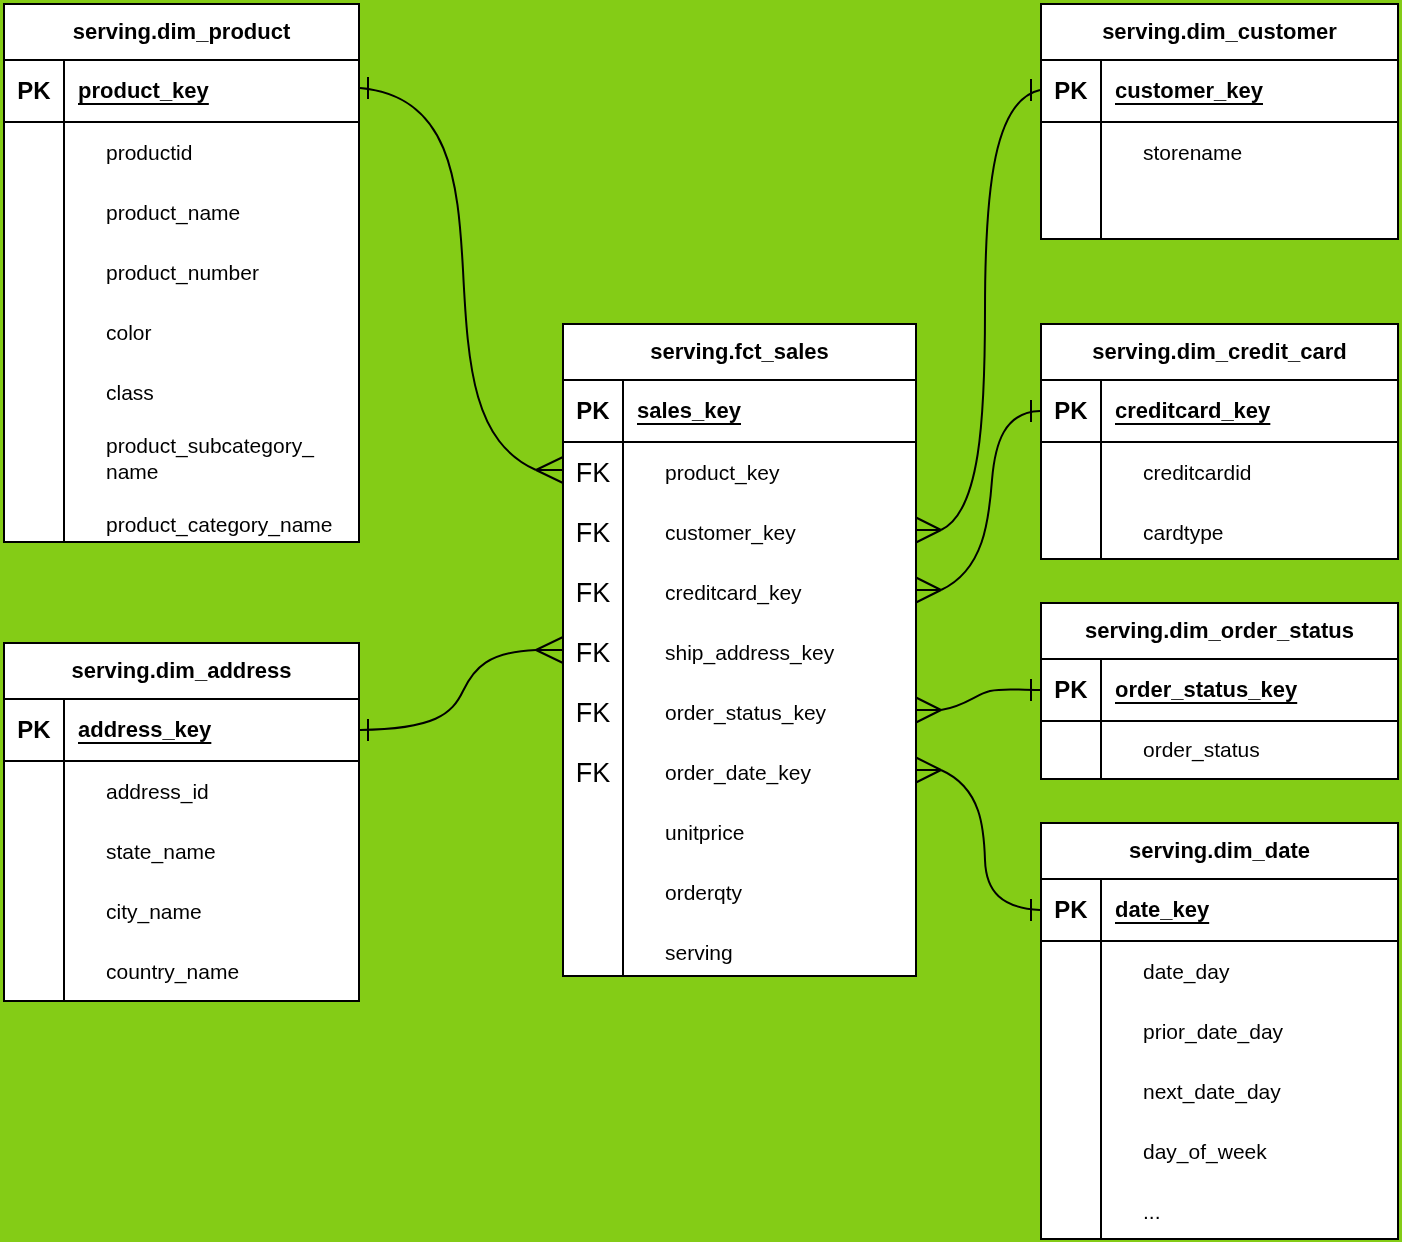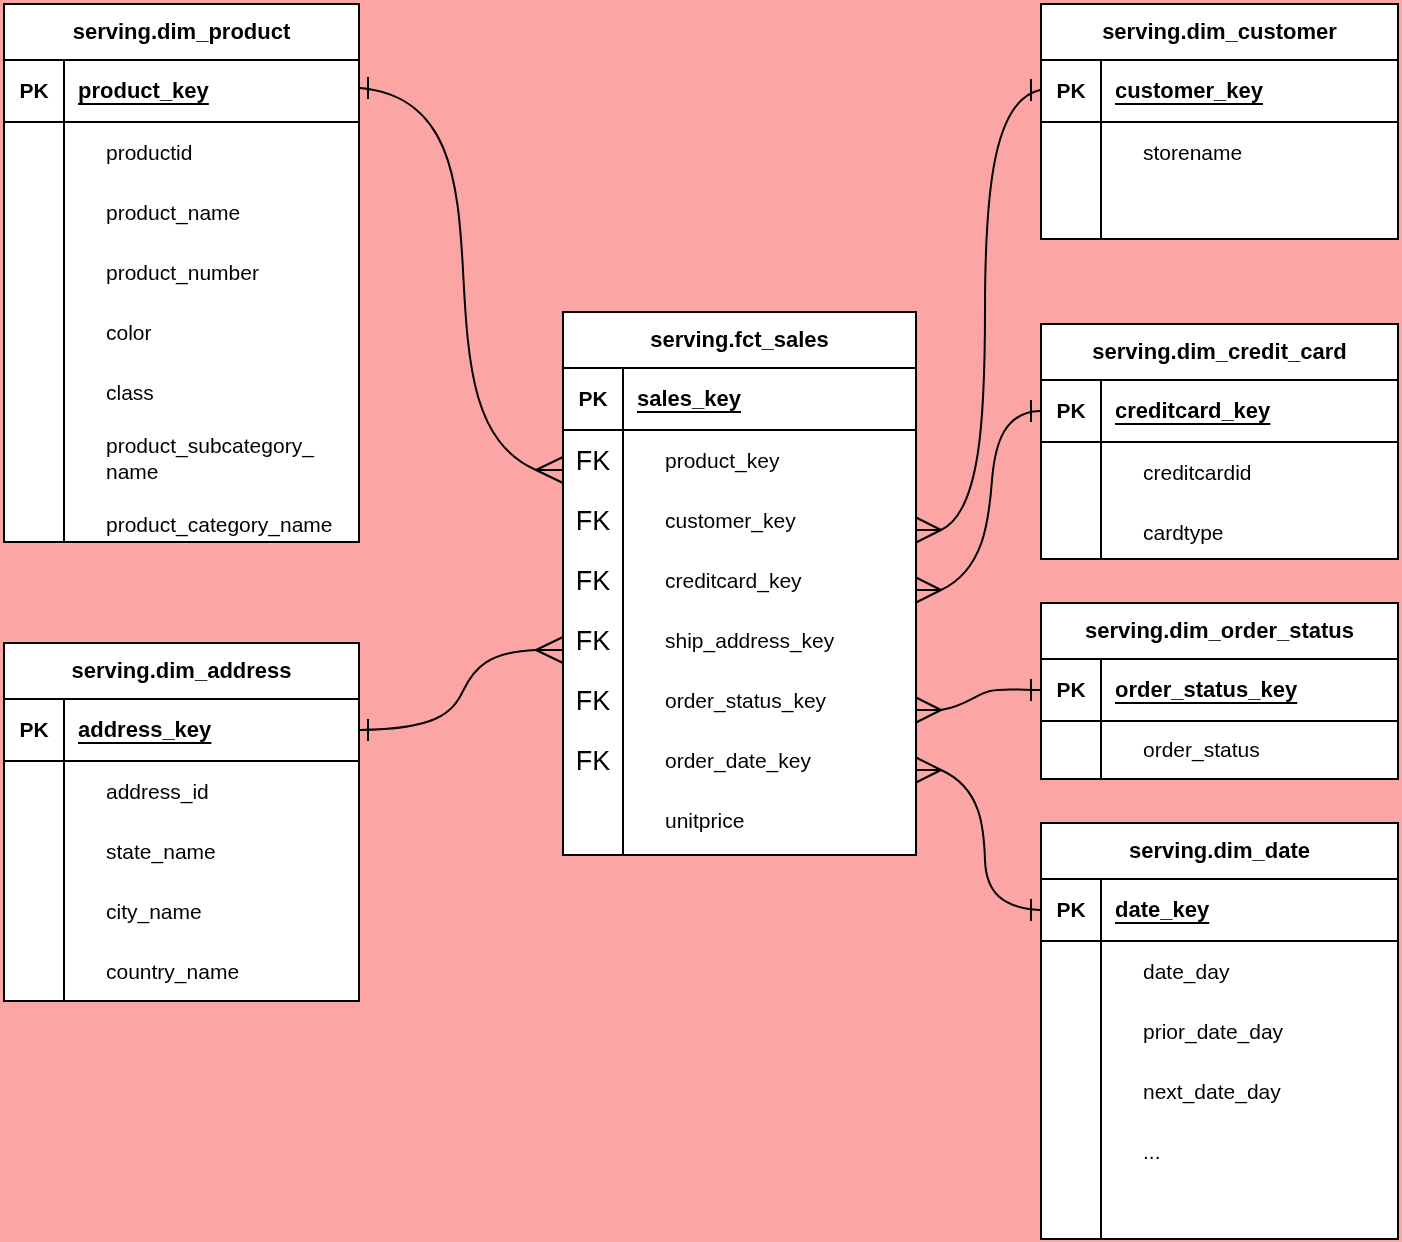--- a/index.html
+++ b/index.html
@@ -1,19 +1,19 @@
 <!DOCTYPE html>
 <html><head>
 <meta charset="utf-8">
 <style>
   html,body{margin:0;padding:0;background:#ffffff;}
   .canvas{
     position:relative;
     width:1402px;height:1242px;
-    background:#fca5a5;
+    background:#84cc16;
     font-family:"Liberation Sans", sans-serif;
     color:#000;
   }
   .er-table{
     position:absolute;
     border:2px solid #000;
     background:#fff;
     box-sizing:border-box;
     display:flex;
     flex-direction:column;
@@ -28,21 +28,21 @@
   }
   .pk-row{
     height:60px;flex:0 0 60px;
     border-bottom:2px solid #000;
     display:flex;
   }
   .keycell{
     width:58px;flex:0 0 58px;
     border-right:2px solid #000;
     display:flex;align-items:center;justify-content:center;
-    font-size:21px;
+    font-size:24px;
   }
   .keycell.bold{font-weight:bold;}
   .pk-name{
     flex:1;display:flex;align-items:center;
     padding-left:13px;
     font-weight:bold;font-size:22px;
     text-decoration:underline;
     text-decoration-thickness:2px;
     text-underline-offset:5px;
   }
@@ -134,21 +134,21 @@
       <div class="pk-name">customer_key</div>
     </div>
     <div class="tbl-body">
       <div class="keycol"></div>
       <div class="namecol">
         <div class="attr">storename</div>
       </div>
     </div>
   </div>
 
-  <div class="er-table" style="left:562px;top:311px;width:355px;height:545px">
+  <div class="er-table" style="left:562px;top:323px;width:355px;height:654px">
     <div class="tbl-title">serving.fct_sales</div>
     <div class="pk-row">
       <div class="keycell bold">PK</div>
       <div class="pk-name">sales_key</div>
     </div>
     <div class="tbl-body">
       <div class="keycol">
         <div class="keyslot">FK</div>
         <div class="keyslot">FK</div>
         <div class="keyslot">FK</div>
@@ -204,20 +204,21 @@
     <div class="pk-row">
       <div class="keycell bold">PK</div>
       <div class="pk-name">date_key</div>
     </div>
     <div class="tbl-body">
       <div class="keycol"></div>
       <div class="namecol">
         <div class="attr">date_day</div>
         <div class="attr">prior_date_day</div>
         <div class="attr">next_date_day</div>
+        <div class="attr">day_of_week</div>
         <div class="attr">...</div>
       </div>
     </div>
   </div>
 
   <div class="er-table" style="left:3px;top:642px;width:357px;height:360px">
     <div class="tbl-title">serving.dim_address</div>
     <div class="pk-row">
       <div class="keycell bold">PK</div>
       <div class="pk-name">address_key</div>

